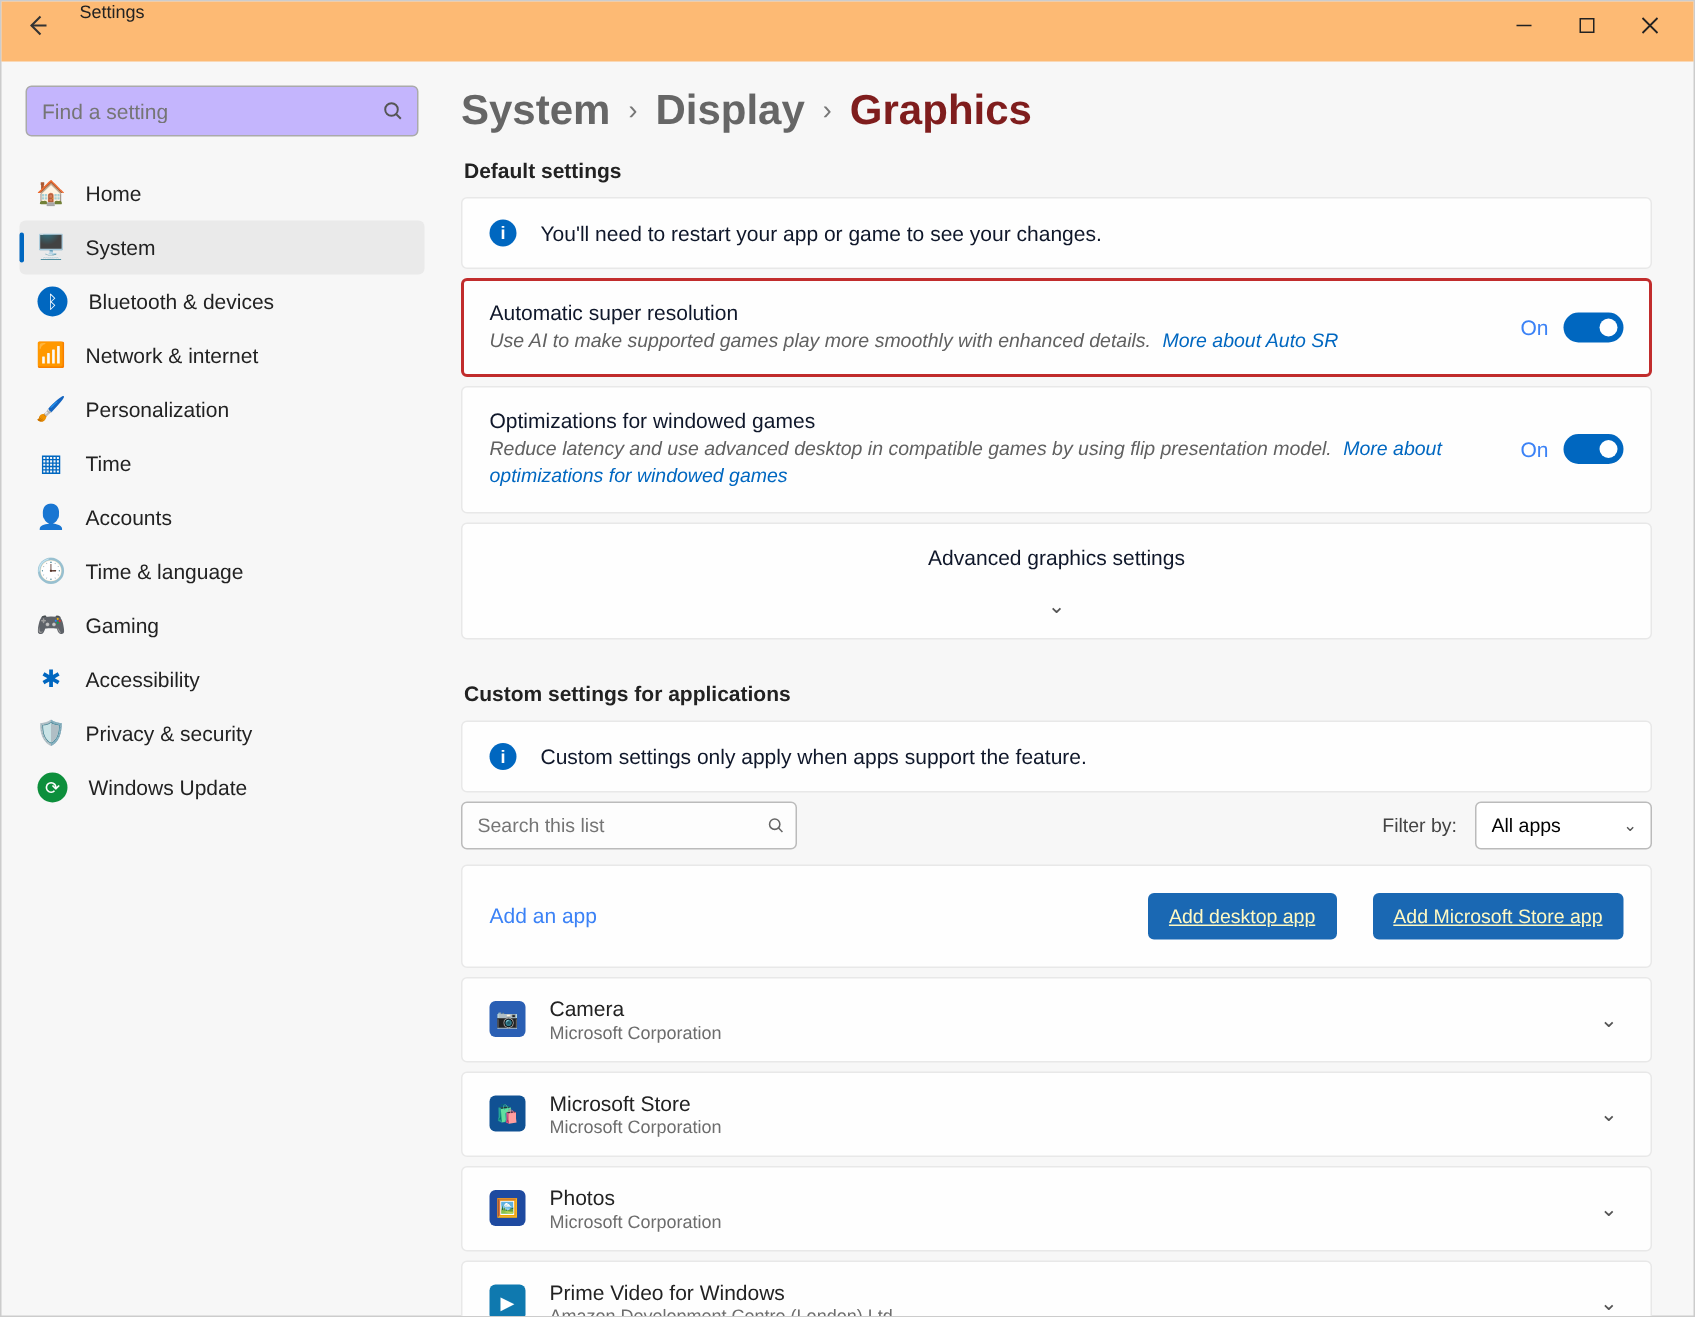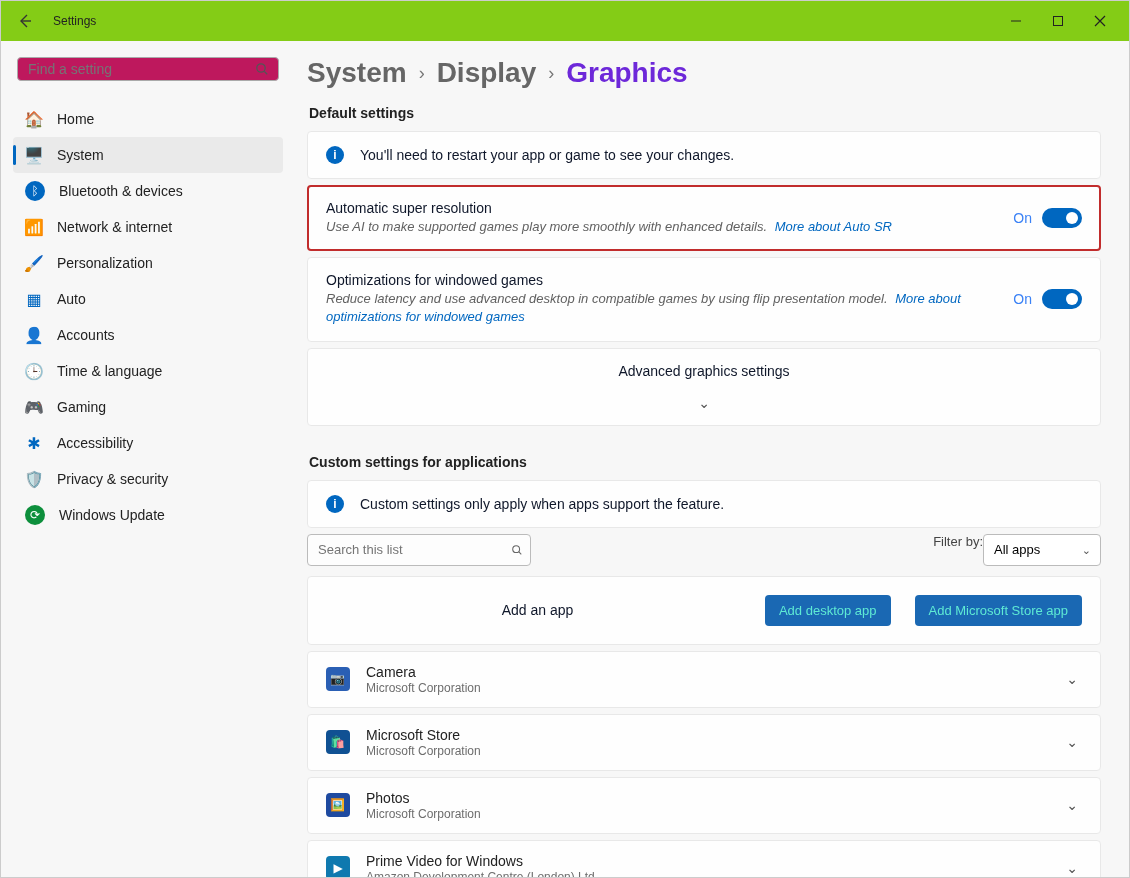--- a/index.html
+++ b/index.html
@@ -1,48 +1,48 @@
 <!DOCTYPE html>
 <html><head>
   <meta charset="utf-8">
   <style>
     * { box-sizing: border-box; margin: 0; padding: 0; font-family: "Segoe UI", Arial, sans-serif; }
     html, body { width: 1130px; height: 878px; background: #f3f3f3; overflow: hidden; }
     
     .window { width: 100%; height: 100%; background: #f7f7f7; display: flex; flex-direction: column; border: 1px solid #ccc; }
     
     
-    .titlebar { height: 40px; display: flex; align-items: center; padding: 0 8px; background: #84cc16; }
+    .titlebar { height: 40px; display: flex; align-items: flex-start; padding: 0 8px; background: #fdba74; }
     .titlebar .back-btn { width: 32px; height: 32px; display: flex; align-items: center; justify-content: center; cursor: pointer; border-radius: 4px; }
     .titlebar .title { margin-left: 12px; font-size: 12px; color: #222; }
     .titlebar .spacer { flex: 1; }
     .titlebar .win-btn { width: 42px; height: 32px; display: flex; align-items: center; justify-content: center; cursor: pointer; }
     
     
     .body { flex: 1; display: flex; overflow: hidden; }
     
     .sidebar { width: 290px; padding: 12px 8px 12px 12px; display: flex; flex-direction: column; gap: 4px; }
     
     .searchbox { position: relative; margin: 4px 4px 16px 4px; }
-    .searchbox input { width: 100%; height: 24px; border: 1px solid #aaa; border-radius: 4px; padding: 0 34px 0 10px; font-size: 14px; background: #be185d; }
+    .searchbox input { width: 100%; height: 34px; border: 1px solid #aaa; border-radius: 4px; padding: 0 34px 0 10px; font-size: 14px; background: #c4b5fd; }
     .searchbox .search-icon { position: absolute; right: 10px; top: 50%; transform: translateY(-50%); color: #555; }
     
     .nav-item { display: flex; align-items: center; gap: 14px; height: 36px; padding: 0 12px; border-radius: 4px; cursor: pointer; font-size: 14px; color: #222; }
     .nav-item.active { background: #eaeaea; position: relative; }
     .nav-item.active::before { content: ""; position: absolute; left: 0; top: 8px; bottom: 8px; width: 3px; background: #0067c0; border-radius: 2px; }
     .nav-icon { width: 18px; height: 18px; display: flex; align-items: center; justify-content: center; font-size: 16px; }
     
     
     .content { flex: 1; overflow-y: auto; padding: 16px 28px 24px 16px; }
     .content::-webkit-scrollbar { width: 8px; }
     .content::-webkit-scrollbar-thumb { background: #bbb; border-radius: 4px; }
     
     .breadcrumb { display: flex; align-items: center; gap: 12px; margin-bottom: 16px; }
     .breadcrumb .crumb { font-size: 28px; font-weight: 600; color: #666; cursor: pointer; }
-    .breadcrumb .crumb.current { color: #6d28d9; font-weight: 700; }
+    .breadcrumb .crumb.current { color: #7f1d1d; font-weight: 700; }
     .breadcrumb .sep { font-size: 18px; color: #777; }
     
     .section-title { font-size: 14px; font-weight: 600; color: #222; margin: 8px 0 10px 2px; }
     
     .card { background: #fefefe; border: 1px solid #e8e8e8; border-radius: 4px; padding: 14px 18px; margin-bottom: 6px; display: flex; align-items: center; gap: 16px; }
     .card.highlighted { border: 2px solid #c12c2c; border-radius: 4px; padding: 13px 17px; }
     .card.expandable { cursor: pointer; flex-direction: column; }
     
     .info-icon { width: 18px; height: 18px; border-radius: 50%; background: #0067c0; color: #fff; font-size: 12px; font-weight: bold; display: flex; align-items: center; justify-content: center; flex-shrink: 0; }
     
@@ -51,34 +51,34 @@
     .card-text .ct-desc { font-size: 13px; color: #616161; margin-top: 2px; line-height: 1.4; font-style: italic; }
     .card-text .ct-desc a { color: #0067c0; text-decoration: none; margin-left: 4px; }
     
     .toggle-wrap { display: flex; align-items: center; gap: 10px; }
     .toggle-label { font-size: 14px; color: #3b82f6; }
     .toggle { width: 40px; height: 20px; background: #0067c0; border-radius: 10px; position: relative; cursor: pointer; }
     .toggle::after { content: ""; position: absolute; width: 12px; height: 12px; background: #fff; border-radius: 50%; top: 4px; right: 4px; }
     
     .chevron { color: #555; font-size: 14px; padding: 0 4px; }
     
-    .filter-row { display: flex; align-items: flex-start; margin: 6px 0 10px 0; }
+    .filter-row { display: flex; align-items: center; gap: 12px; margin: 6px 0 10px 0; }
     .list-search { position: relative; width: 224px; }
     .list-search input { width: 100%; height: 32px; border: 1px solid #bbb; border-radius: 4px; padding: 0 30px 0 10px; font-size: 13px; background: #fdfdfd; }
     .list-search .mini-search-icon { position: absolute; right: 8px; top: 50%; transform: translateY(-50%); color: #666; font-size: 12px; }
     .filter-row .spacer { flex: 1; }
     .filter-label { font-size: 13px; color: #444; }
     .filter-select { height: 32px; border: 1px solid #bbb; border-radius: 4px; padding: 0 30px 0 10px; font-size: 13px; background: #fff; appearance: none; position: relative; cursor: pointer; width: 118px; }
     .select-wrap { position: relative; display: inline-block; }
     .select-wrap .sel-chevron { position: absolute; right: 10px; top: 50%; transform: translateY(-50%); pointer-events: none; color: #555; font-size: 11px; }
     
     .addapp-row { padding: 18px; display: flex; align-items: center; }
-    .addapp-row .label { font-size: 14px; color: #0f172a; flex: 1; text-align: center; }
+    .addapp-row .label { font-size: 14px; color: #3b82f6; flex: 1; }
     .btn { border: none; border-radius: 4px; padding: 8px 14px; font-size: 13px; cursor: pointer; }
-    .btn.primary { background: #1a68b3; color: #5eead4; }
+    .btn.primary { background: #1a68b3; color: #fef9c3; text-decoration: underline; }
     .btn + .btn { margin-left: 8px; }
     
     .app-row { padding: 12px 18px; display: flex; align-items: center; gap: 16px; cursor: pointer; }
     .app-icon { width: 24px; height: 24px; border-radius: 4px; display: flex; align-items: center; justify-content: center; font-size: 12px; color: #fff; flex-shrink: 0; }
     .app-text .app-name { font-size: 14px; color: #222; }
     .app-text .app-pub  { font-size: 12px; color: #6d6d6d; margin-top: 1px; }
     
     svg { display: block; }
   </style>
 </head>
@@ -140,21 +140,21 @@
           <div class="nav-item">
             <span class="nav-icon" style="color: rgb(6, 144, 216);">📶</span>
             <span>Network &amp; internet</span>
           </div>
           <div class="nav-item">
             <span class="nav-icon" style="color: rgb(93, 93, 93);">🖌️</span>
             <span>Personalization</span>
           </div>
           <div class="nav-item">
             <span class="nav-icon" style="color: rgb(0, 103, 192);">▦</span>
-            <span>Auto</span>
+            <span>Time</span>
           </div>
           <div class="nav-item">
             <span class="nav-icon" style="color: rgb(215, 107, 31);">👤</span>
             <span>Accounts</span>
           </div>
           <div class="nav-item">
             <span class="nav-icon" style="color: rgb(58, 134, 200);">🕒</span>
             <span>Time &amp; language</span>
           </div>
           <div class="nav-item">

